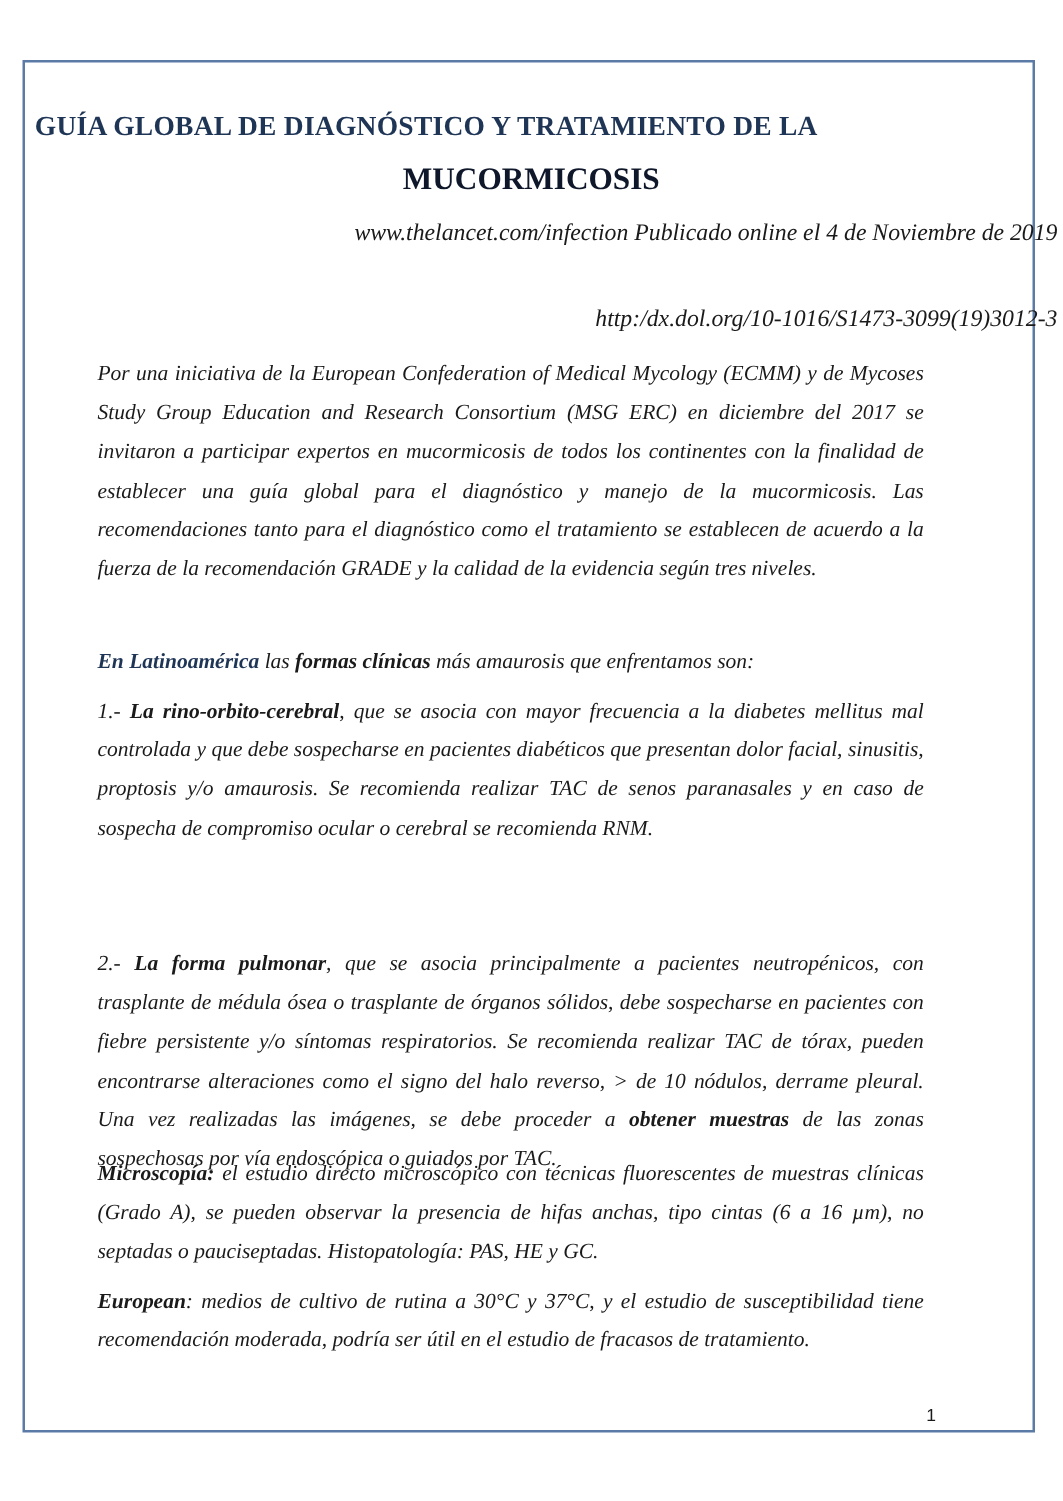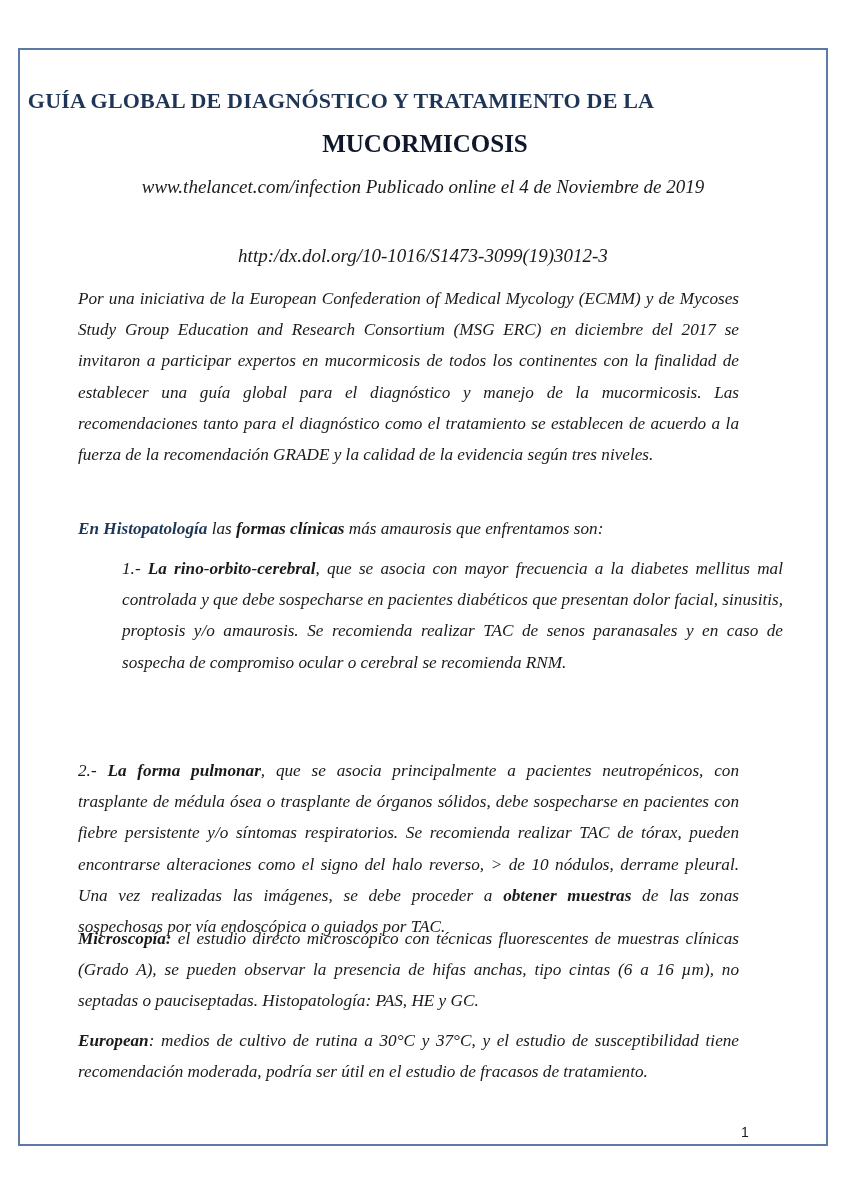--- a/index.html
+++ b/index.html
@@ -42,41 +42,41 @@
       top: 130px;
       text-align: center;
       font-weight: bold;
       font-size: 25px;
       color: #0f172a;
     }
     .subtitle {
       position: absolute;
       left: 0;
       width: 846px;
-      text-align: center;
+      text-align: right;
       font-style: italic;
       font-size: 19px;
       color: #1a1a1a;
     }
     .sub1 { top: 176px; }
     .sub2 { top: 211px; margin-top: 34px; }
 
     .body-text {
       position: absolute;
       left: 78px;
       width: 661px;
       font-size: 17.2px;
       line-height: 31.2px;
       text-align: justify;
       margin: 0;
       font-style: italic;
     }
     .p-intro { top: 283px; }
     .p-latam { top: 513px; }
-    .p-rino  { top: 553px; margin-left: 44px; }
+    .p-rino  { top: 553px; }
     .p-pulm  { top: 723px; margin-top: 32px; }
     .p-micro { top: 923px; }
     .p-cult  { top: 1025px; }
 
     .accent { color: #1f3556; font-weight: bold; }
     .bold { font-weight: bold; }
 
     .page-number {
       position: absolute;
       left: 741px;
@@ -91,21 +91,21 @@
 
 <div class="page-frame"></div>
 
 <div class="title-line1">GUÍA GLOBAL DE DIAGNÓSTICO Y TRATAMIENTO DE LA</div>
 <div class="title-line2">MUCORMICOSIS</div>
 <div class="subtitle sub1">www.thelancet.com/infection Publicado online el 4 de Noviembre de 2019</div>
 <div class="subtitle sub2">http:/dx.dol.org/10-1016/S1473-3099(19)3012-3</div>
 
 <p class="body-text p-intro">Por una iniciativa de la European Confederation of Medical Mycology (ECMM) y de Mycoses Study Group Education and Research Consortium (MSG ERC) en diciembre del 2017 se invitaron a participar expertos en mucormicosis de todos los continentes con la finalidad de establecer una guía global para el diagnóstico y manejo de la mucormicosis. Las recomendaciones tanto para el diagnóstico como el tratamiento se establecen de acuerdo a la fuerza de la recomendación GRADE  y la calidad de la evidencia según tres niveles.</p>
 
-<p class="body-text p-latam"><span class="accent">En Histopatología</span><span> las </span><span class="bold">formas clínicas</span><span> más amaurosis que enfrentamos son:</span></p>
+<p class="body-text p-latam"><span class="accent">En Latinoamérica</span><span> las </span><span class="bold">formas clínicas</span><span> más amaurosis que enfrentamos son:</span></p>
 
 <p class="body-text p-rino"><span>1.- </span><span class="bold">La rino-orbito-cerebral</span><span>, que se asocia con mayor frecuencia a la diabetes mellitus mal controlada y que debe sospecharse en pacientes diabéticos que presentan dolor facial, sinusitis, proptosis y/o amaurosis. Se recomienda realizar TAC de senos paranasales y en caso de sospecha de compromiso ocular o cerebral se recomienda RNM.</span></p>
 
 <p class="body-text p-pulm"><span>2.- </span><span class="bold">La forma pulmonar</span><span>, que se asocia principalmente a pacientes neutropénicos, con trasplante de médula ósea o trasplante de órganos sólidos, debe sospecharse en pacientes con fiebre persistente y/o síntomas respiratorios. Se recomienda realizar TAC de tórax,  pueden encontrarse alteraciones como el signo del halo reverso, &gt; de 10 nódulos, derrame pleural. Una vez realizadas las imágenes, se debe proceder a </span><span class="bold">obtener muestras</span><span> de las zonas sospechosas por vía endoscópica o guiados por TAC.</span></p>
 
 <p class="body-text p-micro"><span class="bold">Microscopía:</span><span> el estudio directo microscópico con técnicas fluorescentes de muestras clínicas (Grado A), se pueden observar la presencia de hifas anchas, tipo cintas (6 a 16 µm), no septadas o pauciseptadas. Histopatología: PAS, HE y GC.</span></p>
 
 <p class="body-text p-cult"><span class="bold">European</span><span>: medios de cultivo de rutina a 30°C y 37°C, y el estudio de susceptibilidad tiene recomendación moderada, podría ser útil en el estudio de fracasos de tratamiento.</span></p>
 
 <div class="page-number">1</div>

